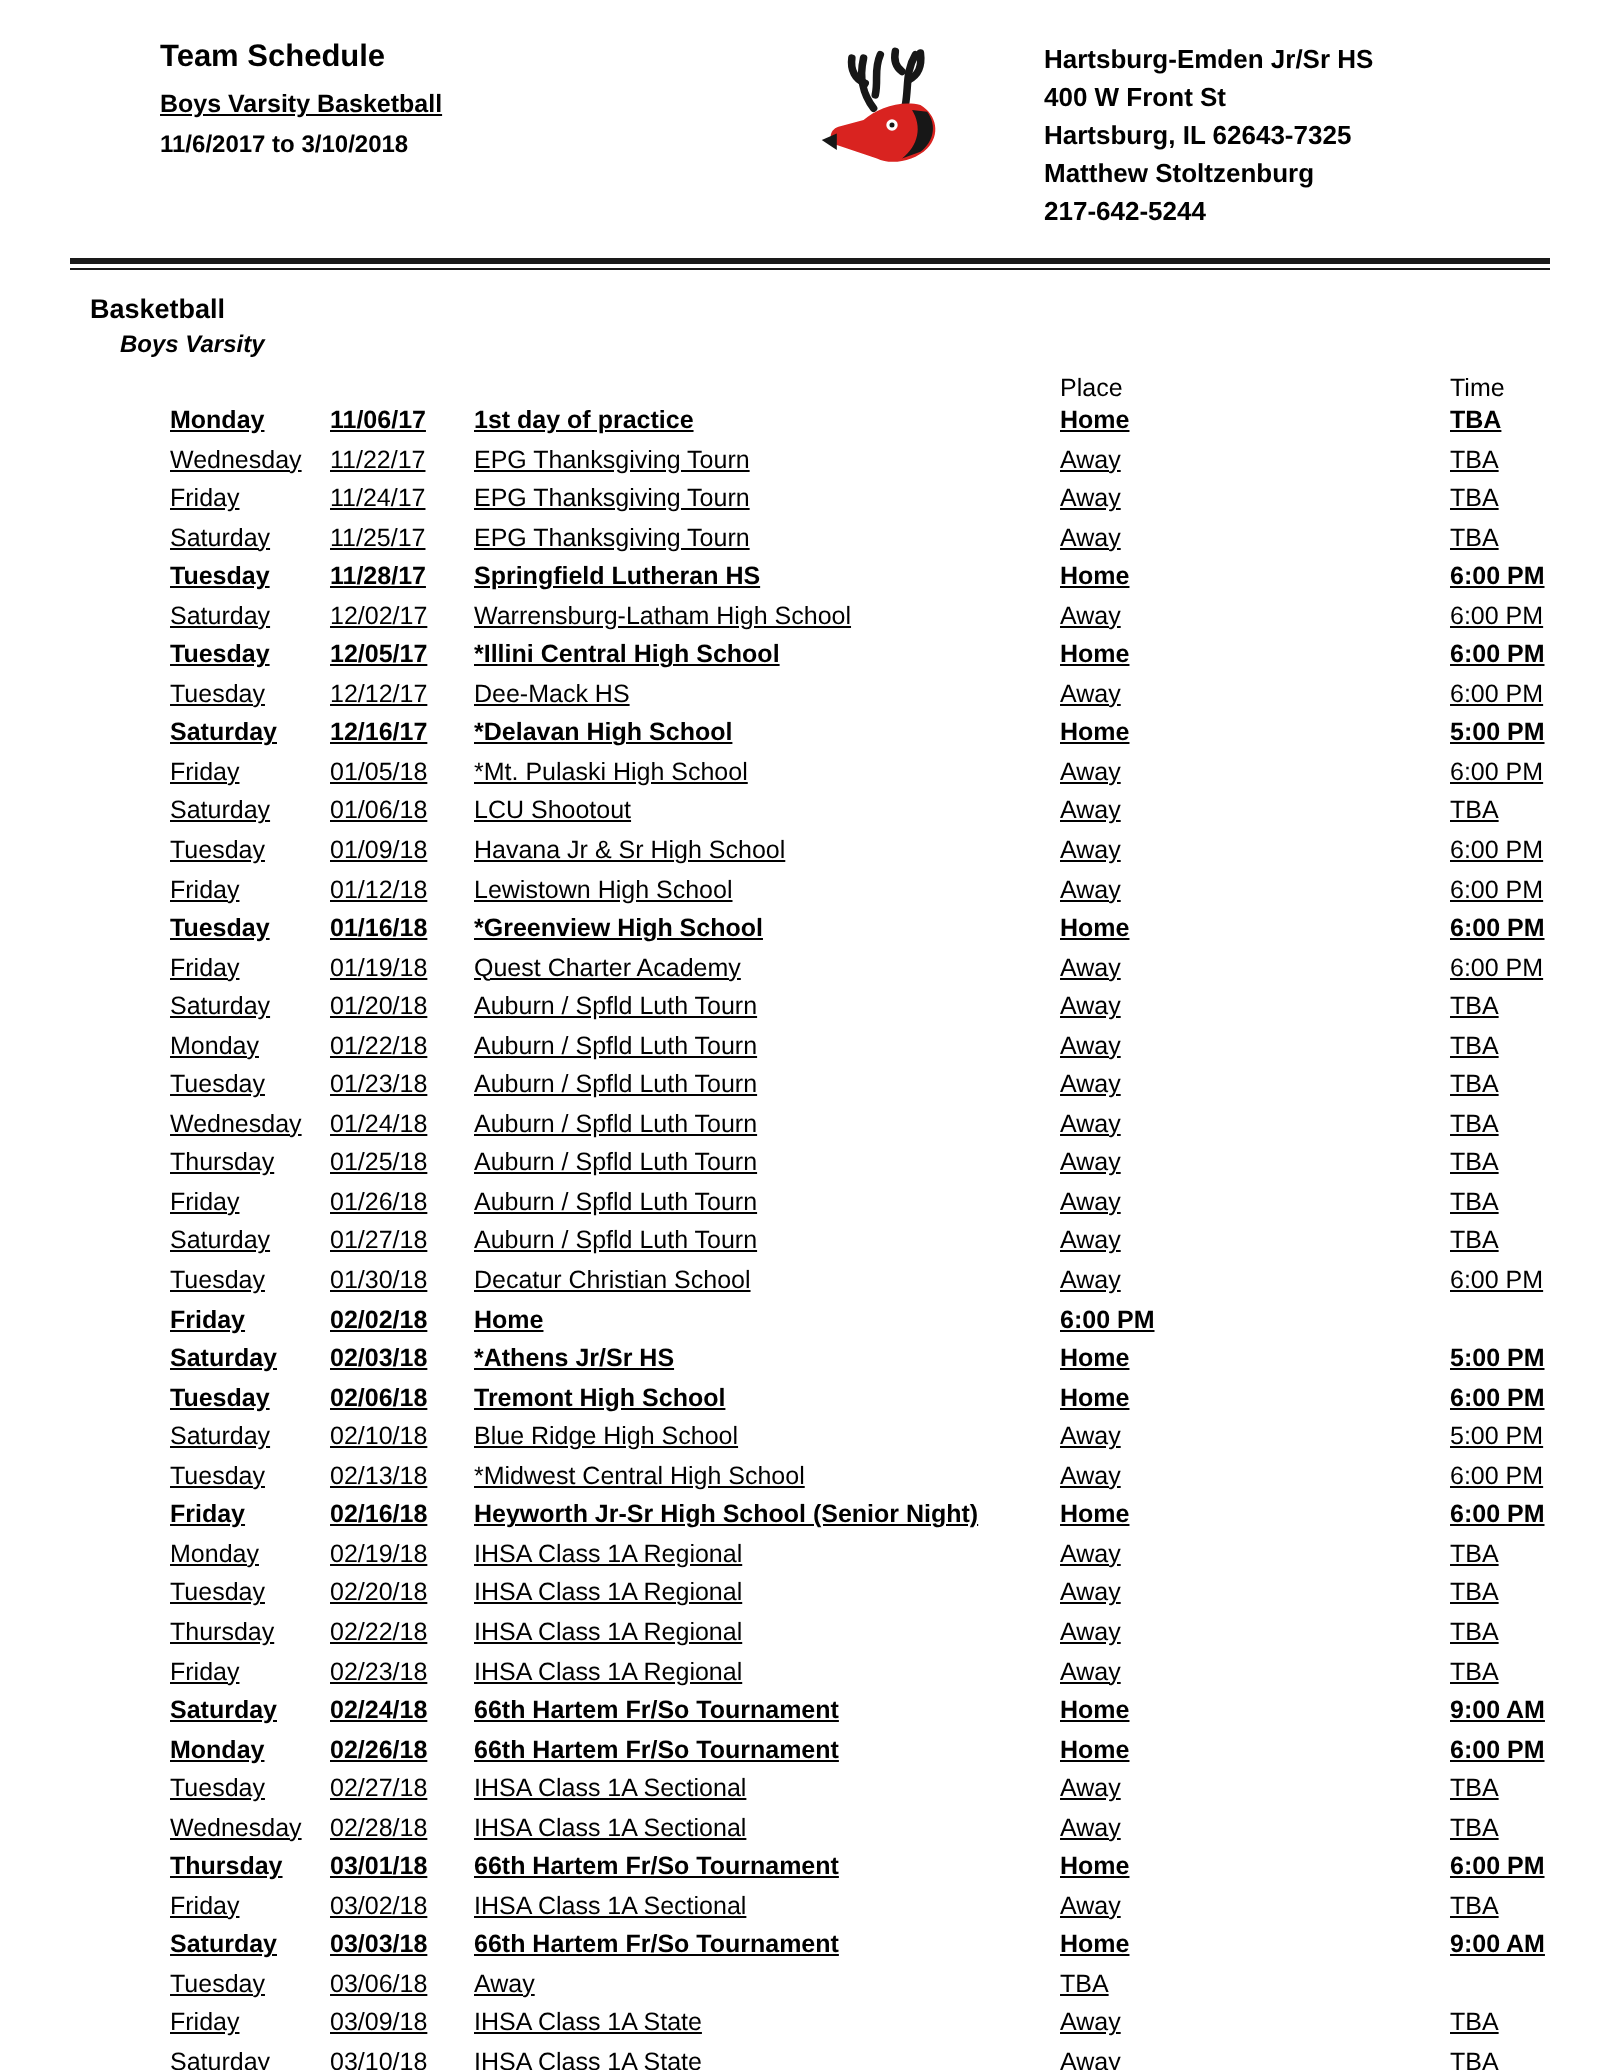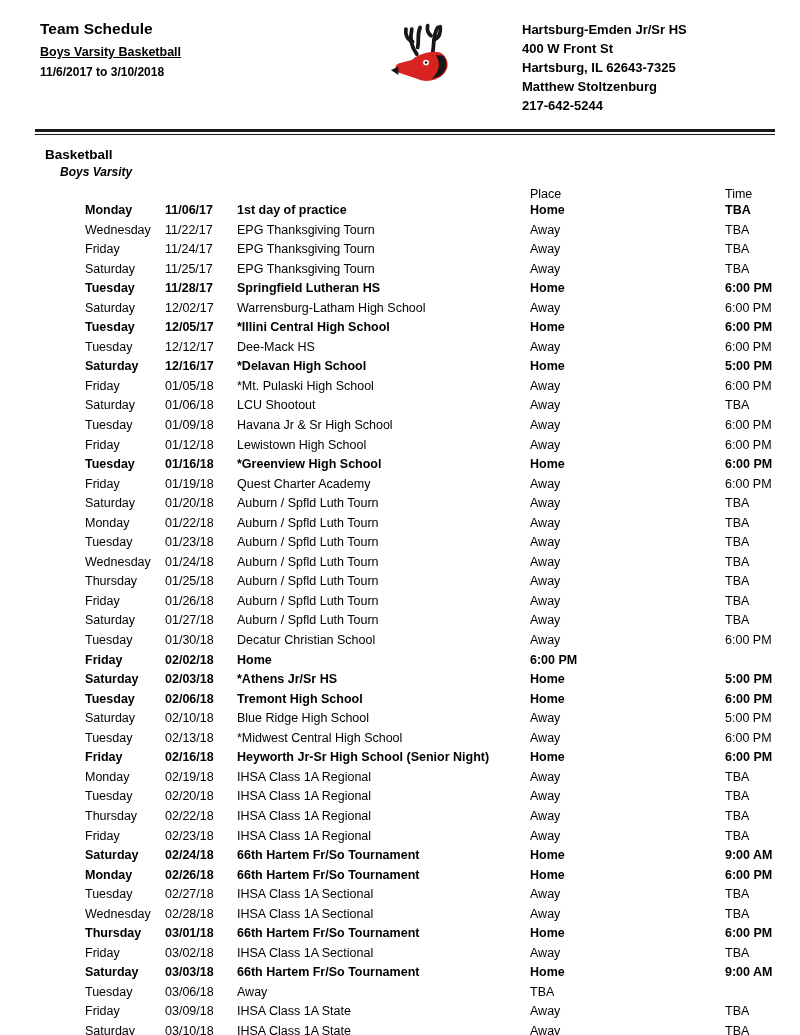--- a/index.html
+++ b/index.html
@@ -11,20 +11,21 @@
     background: #ffffff;
     color: #000000;
     font-family: "Liberation Sans", sans-serif;
     overflow: hidden;
   }
   .header {
     display: grid;
     grid-template-columns: 290px 1fr 252px;
     padding: 20px 26px 0 40px;
     align-items: start;
+    margin-left: 40px;
   }
   .header-left .title { font-size: 15.5px; font-weight: bold; }
   .header-left .sub   { font-size: 12.5px; font-weight: bold; margin-top: 7px; text-decoration: underline; }
   .header-left .range { font-size: 12px;   font-weight: bold; margin-top: 6px; }
   .logo-wrap { display: flex; justify-content: center; align-items: flex-start; padding-top: 2px; }
   .header-right div { font-size: 13px; font-weight: bold; line-height: 19px; white-space: nowrap; }
   .double-rule {
     margin: 14px 25px 0 35px;
     height: 6px;
     border-top: 3px solid #1a1a1a;
@@ -34,21 +35,21 @@
   .sport { font-size: 13.5px; font-weight: bold; }
   .team  { font-size: 12px; font-weight: bold; font-style: italic; margin: 3px 0 0 15px; }
   .table { margin: 9px 0 0 85px; font-size: 12.5px; }
   .thead, .row {
     display: grid;
     grid-template-columns: 80px 72px 293px 195px 70px;
   }
   .thead { line-height: 13px; }
   .thead .col-place { grid-column: 4; }
   .thead .col-time  { grid-column: 5; }
-  .row { line-height: 19.55px; }
+  .row { line-height: 19.55px; text-decoration: underline; }
   .row.bold { font-weight: bold; }
   .cell { white-space: nowrap; overflow: hidden; }
 </style>
 </head>
 <body>
 
 <div class="page">
 
   <div class="header">
     <div class="header-left">

